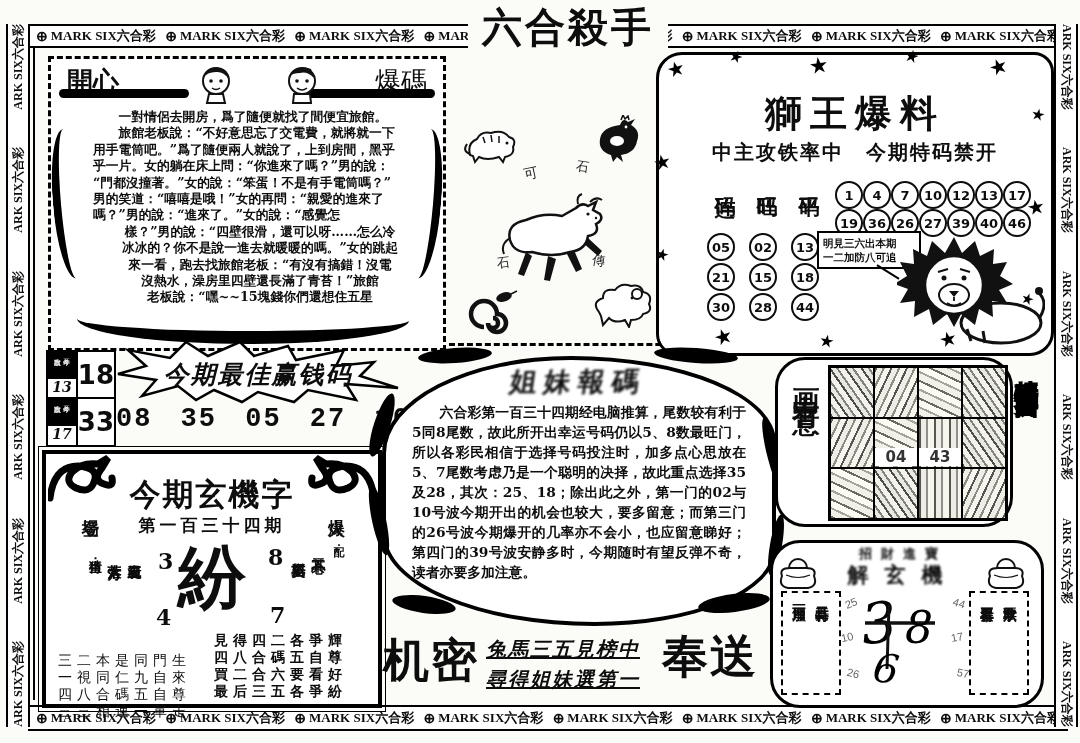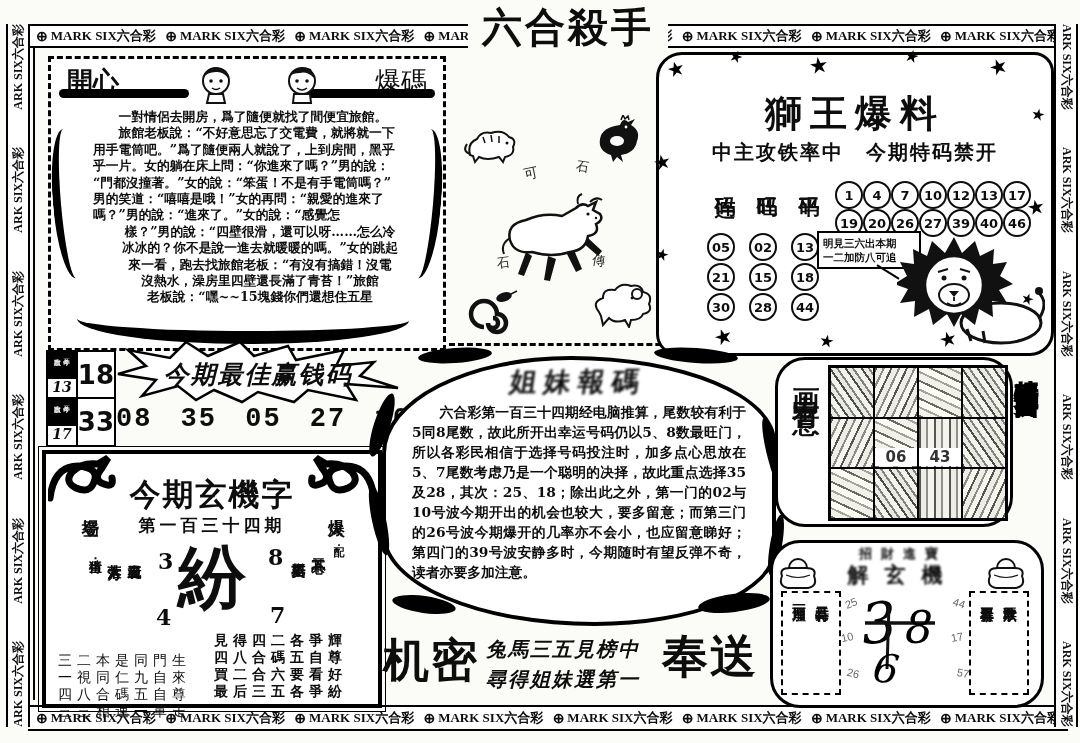--- a/index.html
+++ b/index.html
@@ -238,21 +238,21 @@
     <span class="cnum" style="left:132px;top:238px;">44</span>
 
     <span class="cnum" style="left:176px;top:126px;">1</span>
     <span class="cnum" style="left:204px;top:126px;">4</span>
     <span class="cnum" style="left:232px;top:126px;">7</span>
     <span class="cnum" style="left:260px;top:126px;">10</span>
     <span class="cnum" style="left:288px;top:126px;">12</span>
     <span class="cnum" style="left:316px;top:126px;">13</span>
     <span class="cnum" style="left:344px;top:126px;">17</span>
     <span class="cnum" style="left:176px;top:154px;">19</span>
-    <span class="cnum" style="left:204px;top:154px;">20</span>
+    <span class="cnum" style="left:204px;top:154px;">36</span>
     <span class="cnum" style="left:232px;top:154px;">26</span>
     <span class="cnum" style="left:260px;top:154px;">27</span>
     <span class="cnum" style="left:288px;top:154px;">39</span>
     <span class="cnum" style="left:316px;top:154px;">40</span>
     <span class="cnum" style="left:344px;top:154px;">46</span>
 
     <div class="abs serif" style="left:158px;top:176px;width:92px;border:2px solid #000;padding:3px 4px;font-size:10.5px;font-weight:700;line-height:1.35;background:#fff;">
       <div>明見三六出本期</div>
       <div>一二加防八可追</div>
     </div>
@@ -348,36 +348,36 @@
     <div class="inkblob" style="left:388px;top:158px;width:12px;height:62px;transform:rotate(10deg);"></div>
     <div class="inkblob" style="left:36px;top:-8px;width:74px;height:15px;transform:rotate(-4deg);"></div>
     <div class="inkblob" style="left:272px;top:-8px;width:84px;height:15px;transform:rotate(4deg);"></div>
     <div class="inkblob" style="left:10px;top:240px;width:64px;height:17px;transform:rotate(8deg);"></div>
     <div class="inkblob" style="left:316px;top:238px;width:72px;height:18px;transform:rotate(-7deg);"></div>
     <div class="abs serif blur1" style="left:76px;top:8px;width:240px;text-align:center;font-size:27px;font-weight:900;letter-spacing:7px;transform:skewX(-8deg);">姐妹報碼</div>
     <div class="abs serif" style="left:30px;top:46px;width:334px;font-size:13.8px;line-height:1.45;font-weight:600;text-align:justify;text-indent:2em;">六合彩第一百三十四期经电脑推算，尾数较有利于5同8尾数，故此所开出幸运号码仍以5、8数最旺门，所以各彩民相信于选择号码投注时，加多点心思放在5、7尾数考虑乃是一个聪明的决择，故此重点选择35及28，其次：25、18；除出此之外，第一门的02与10号波今期开出的机会也较大，要多留意；而第三门的26号波今期爆开的几率亦不会小，也应留意睇好；第四门的39号波安静多时，今期随时有望反弹不奇，读者亦要多加注意。</div>
   </div>
 
   <div class="abs" style="left:383px;top:630px;font-size:46px;font-weight:900;letter-spacing:2px;z-index:2;font-family:'DejaVu Sans',sans-serif;">机密</div>
-  <div class="abs serif" style="left:486px;top:634px;width:180px;font-size:20px;font-weight:800;font-style:italic;line-height:1.5;letter-spacing:2px;z-index:2;">
+  <div class="abs serif" style="left:486px;top:634px;width:180px;font-size:20px;font-weight:800;font-style:italic;line-height:1.5;letter-spacing:2px;z-index:2;text-decoration:underline;">
     <div>兔馬三五見榜中</div>
     <div>尋得姐妹選第一</div>
   </div>
   <div class="abs" style="left:662px;top:626px;font-size:46px;font-weight:900;letter-spacing:2px;z-index:2;font-family:'DejaVu Sans',sans-serif;">奉送</div>
 
   <div class="abs" style="left:775px;top:357px;width:232px;height:164px;border:3px solid #000;border-radius:30px;background:#fff;z-index:2;">
     <span class="abs vtext" style="left:10px;top:8px;font-size:27px;font-weight:900;letter-spacing:6px;font-family:'DejaVu Sans',sans-serif;">画中有意</span>
     <div class="abs" style="left:50px;top:5px;width:176px;height:152px;display:grid;grid-template-columns:repeat(4,1fr);grid-template-rows:repeat(3,1fr);border:2px solid #000;background:#fff;">
       <div class="pcell pa"></div>
       <div class="pcell pb"></div>
       <div class="pcell pc"></div>
       <div class="pcell pa"></div>
       <div class="pcell pb"></div>
       <div class="pcell pc">
-          <span class="pnumlab">06</span>
+          <span class="pnumlab">04</span>
         </div>
       <div class="pcell pd">
           <span class="pnumlab">43</span>
         </div>
       <div class="pcell pa"></div>
       <div class="pcell pc"></div>
       <div class="pcell pa"></div>
       <div class="pcell pd"></div>
       <div class="pcell pb"></div>
     </div>

